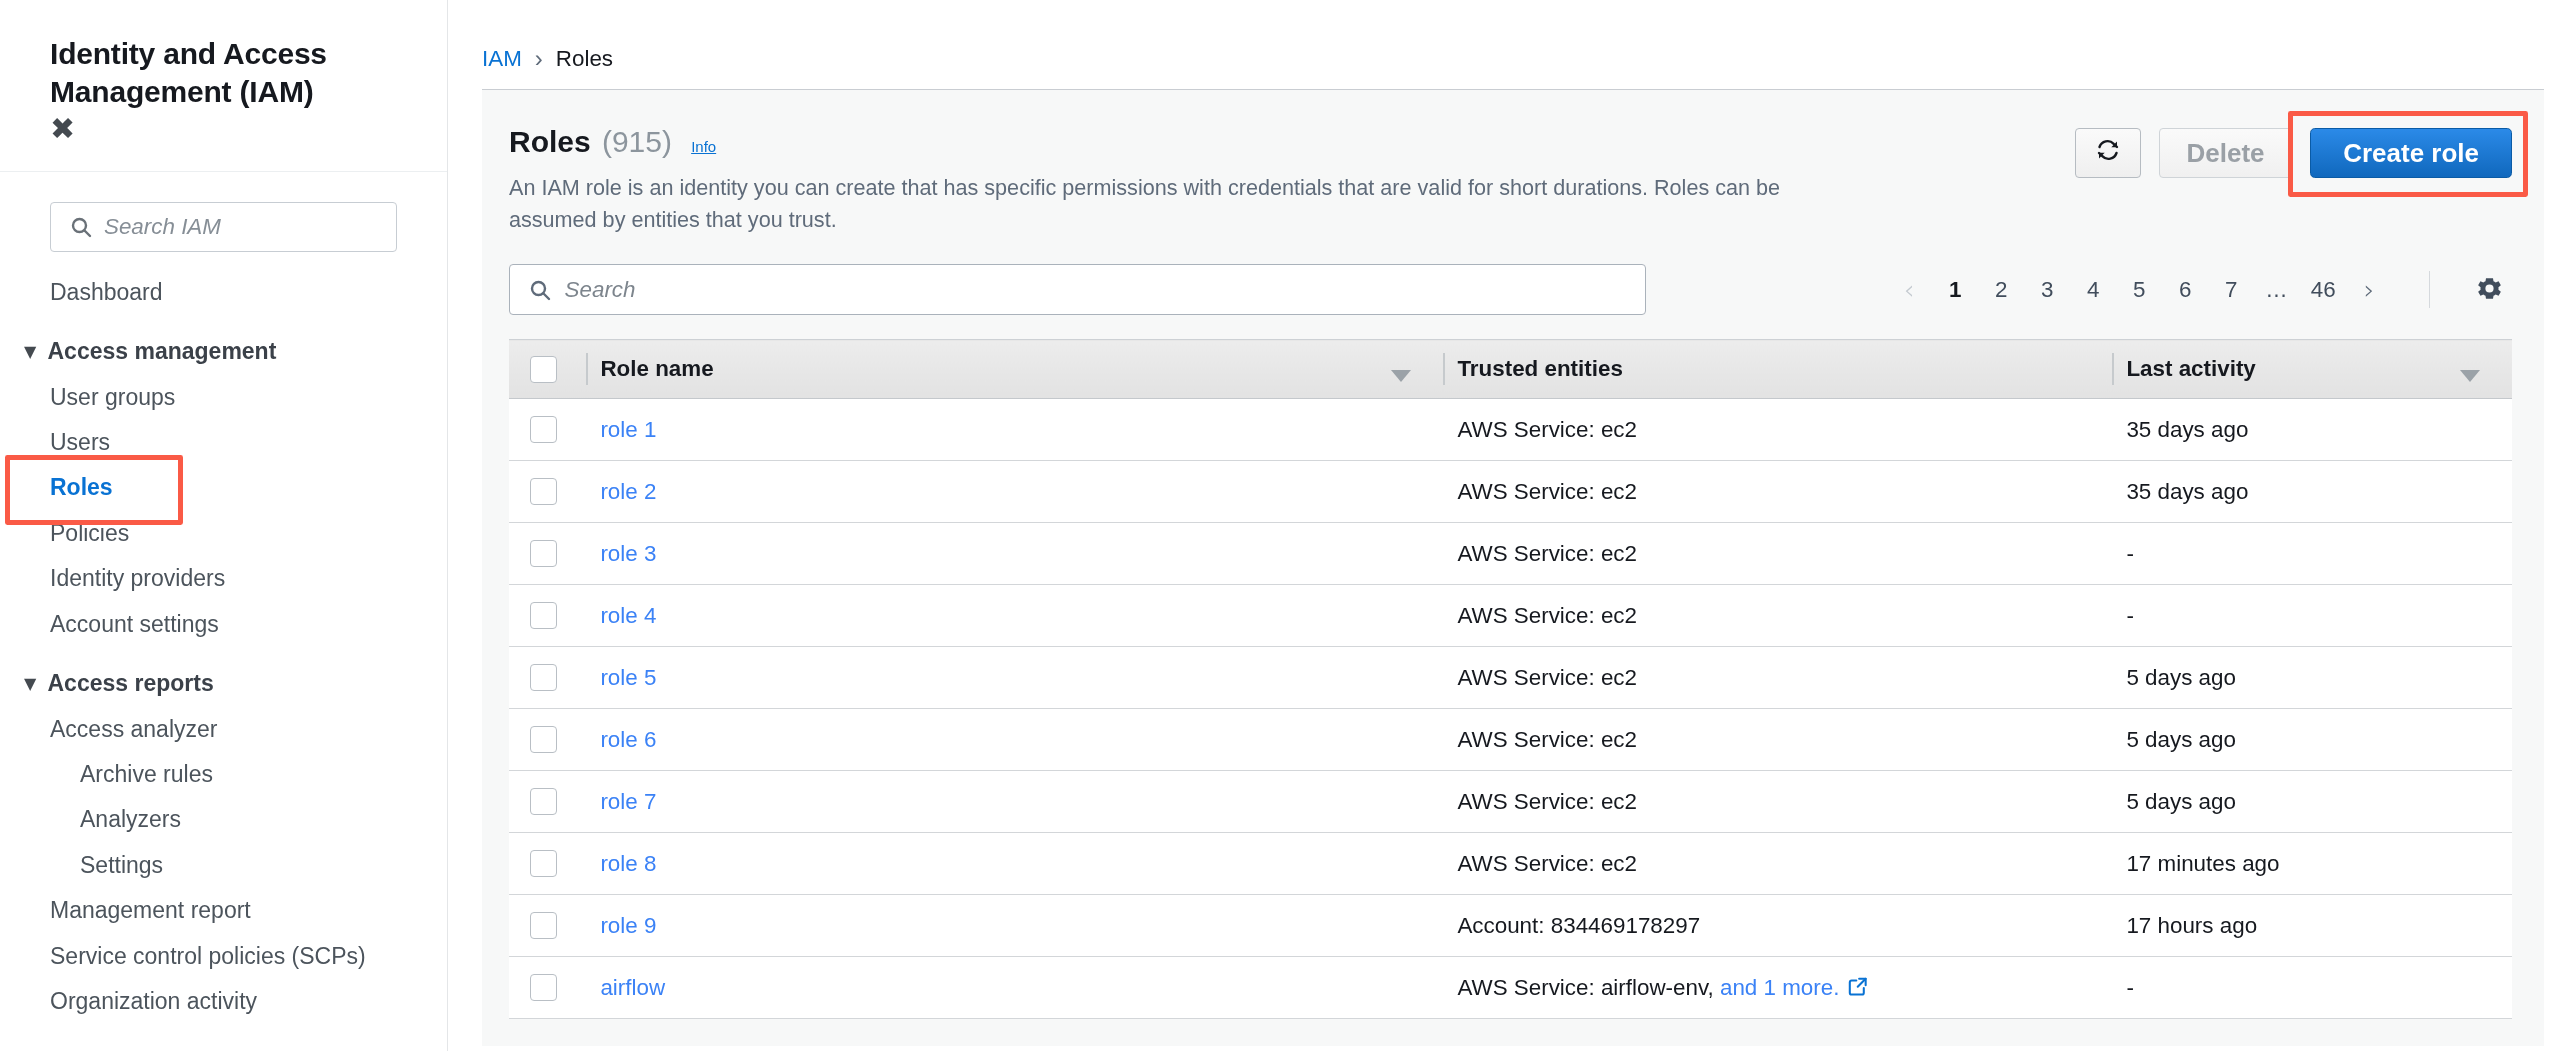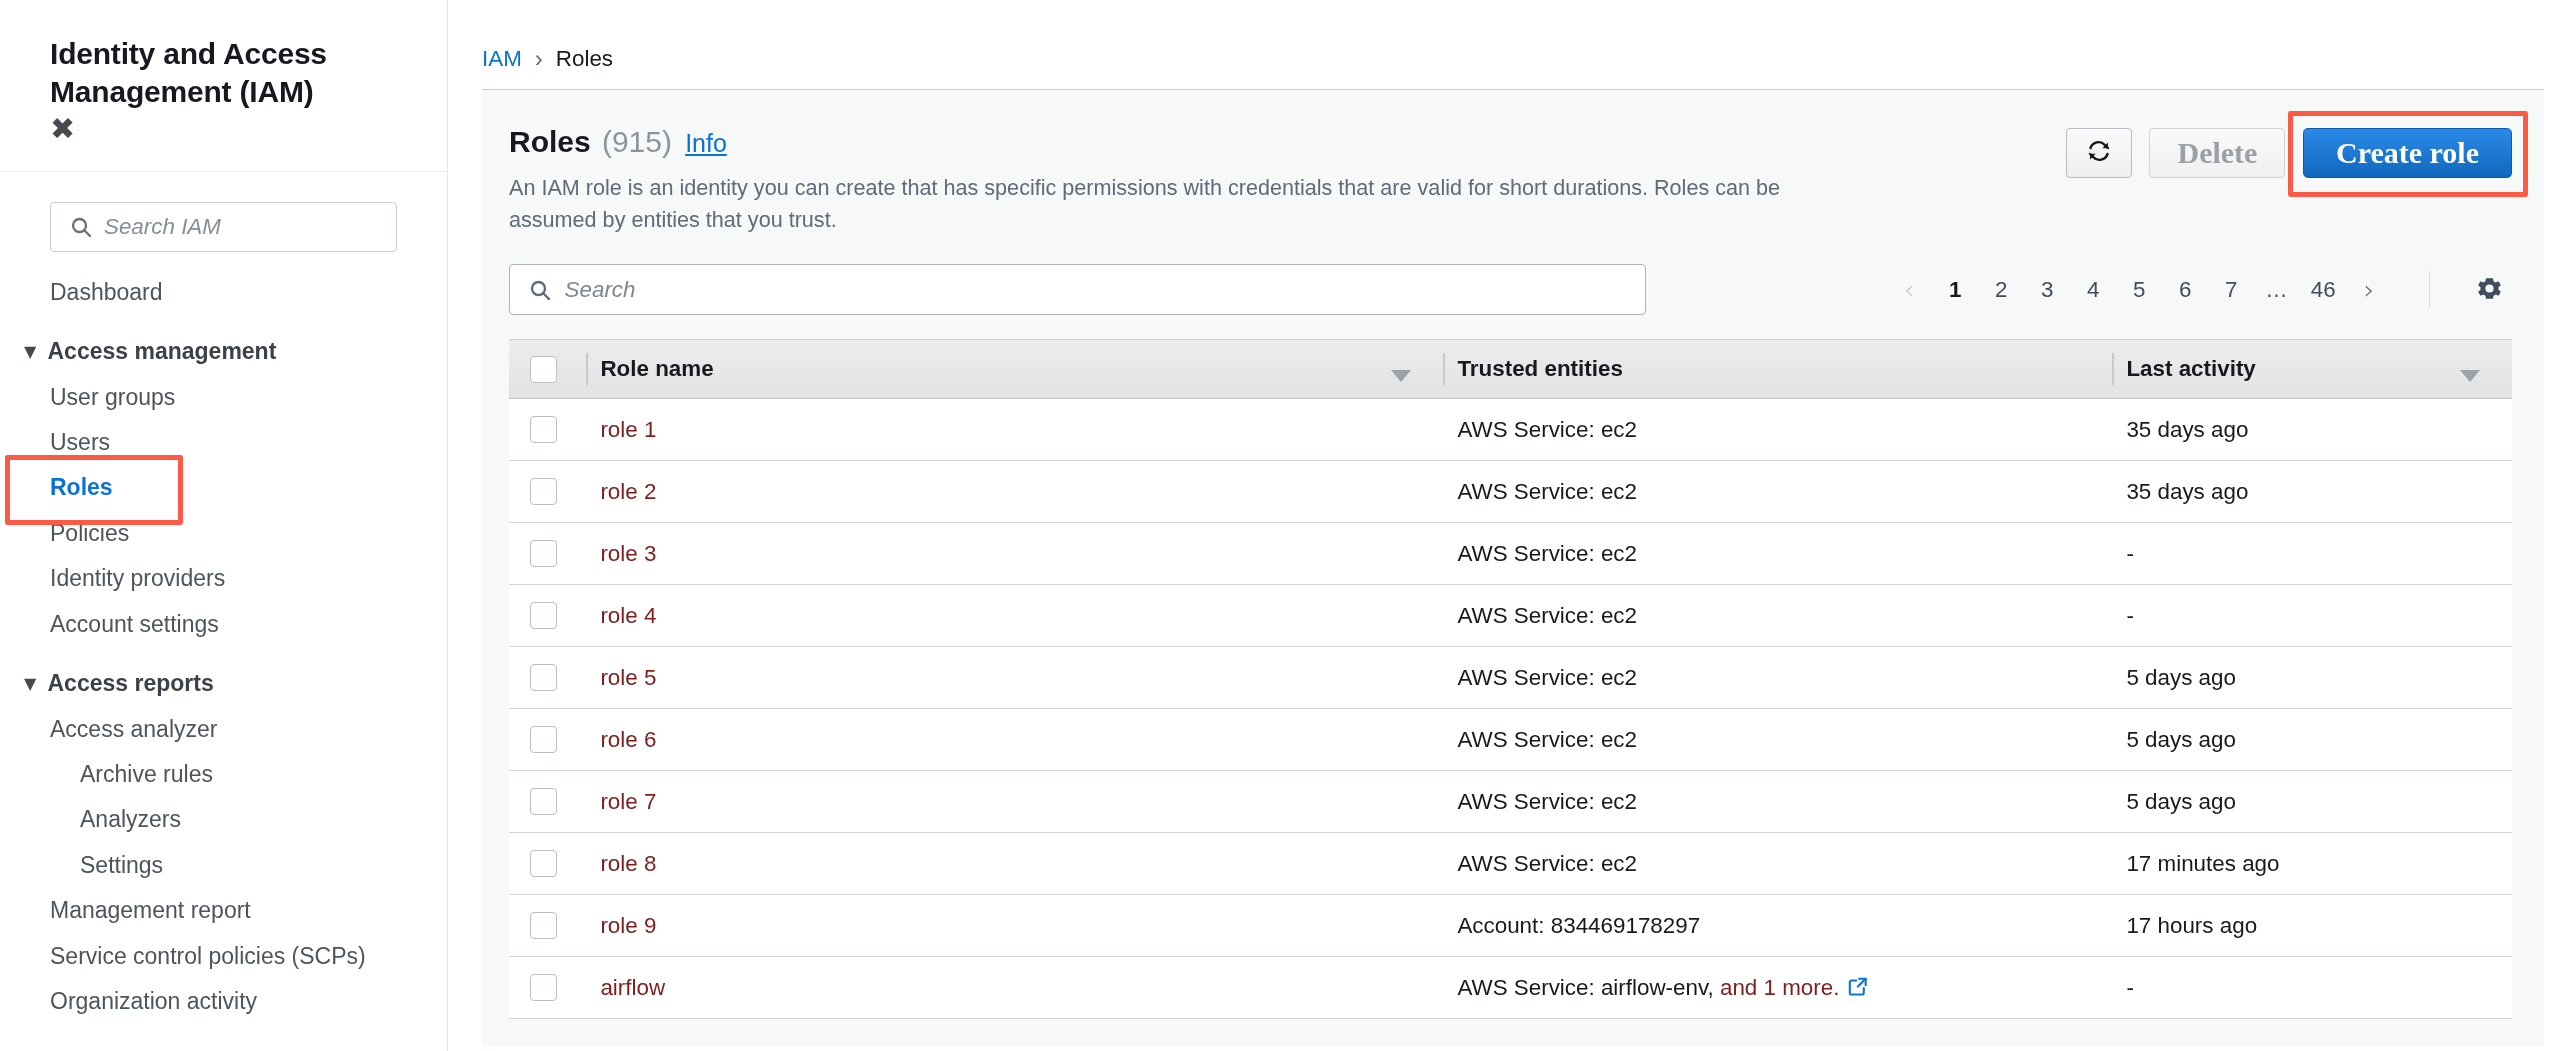--- a/index.html
+++ b/index.html
@@ -156,33 +156,33 @@
     justify-content: space-between;
     padding: 35px 32px 0 27px;
   }
   .panel-title-row {
     display: flex;
     align-items: baseline;
     gap: 11.2px;
   }
   .p-title { font-size: 30px; font-weight: 700; color: #16191f; }
   .p-count { font-size: 30px; font-weight: 400; color: #8c959d; }
-  .p-info  { font-size: 25px; color: #0972d3; cursor: pointer; margin-left: 2px; text-decoration: underline; }
+  .p-info  { font-size: 15px; color: #0972d3; cursor: pointer; margin-left: 8px; text-decoration: underline; }
   .p-desc {
     font-size: 21.6px;
     color: #5f6b7a;
     line-height: 1.46;
     margin-top: 13px;
     max-width: 1289px;
   }
 
   .actions { display: flex; align-items: center; gap: 17.6px; margin-top: 3.2px; position:relative; }
   .btn {
-    font-size: 30px;
-    font-family: Liberation Serif, serif;
+    font-size: 26px;
+    font-family: Liberation Sans, sans-serif;
     border-radius: 4px;
     cursor: pointer;
     display: flex;
     align-items: center;
     justify-content: center;
   }
   .btn-icon {
     width: 66px; height: 50px;
     background: linear-gradient(#fafafa, #efefef);
     border: 1.6px solid #b6bcc2;
@@ -304,21 +304,21 @@
     cursor: pointer;
     display: block;
   }
   .sort-tri {
     width: 0; height: 0;
     border-left: 10.4px solid transparent;
     border-right: 10.4px solid transparent;
     border-top: 12px solid #9ba2a8;
     cursor: pointer;
   }
-  .link { color: #7f1d1d; cursor: pointer; }
+  .link { color: #3b82f6; cursor: pointer; }
   .ext-icon { display:inline-flex; vertical-align: -2.4px; margin-left: 8px; cursor:pointer; }
 </style>
 </head>
 <body>
 
 <div id="app">
 
   <aside id="sidebar">
     <div class="sidebar-head">
       <div class="sidebar-title">Identity and Access Management (IAM)</div>

